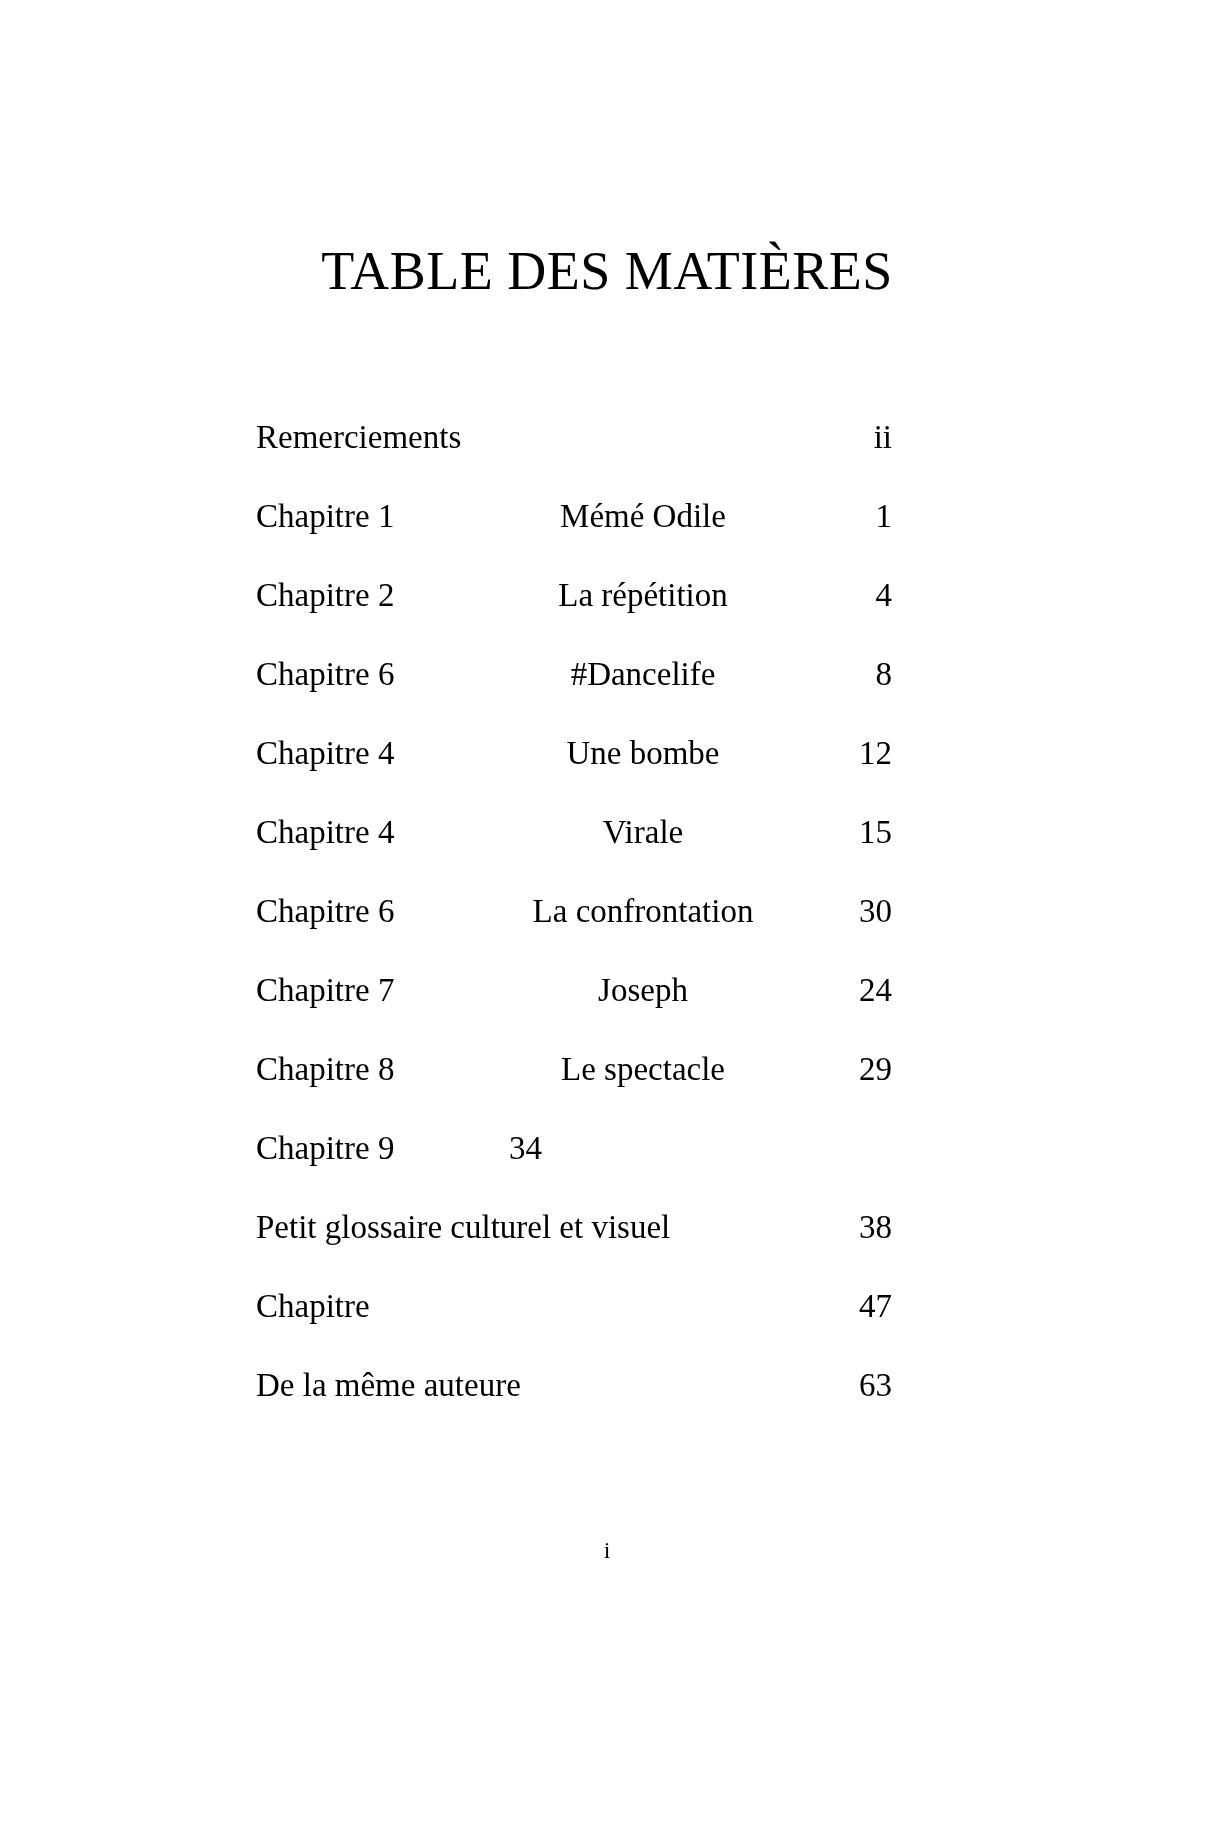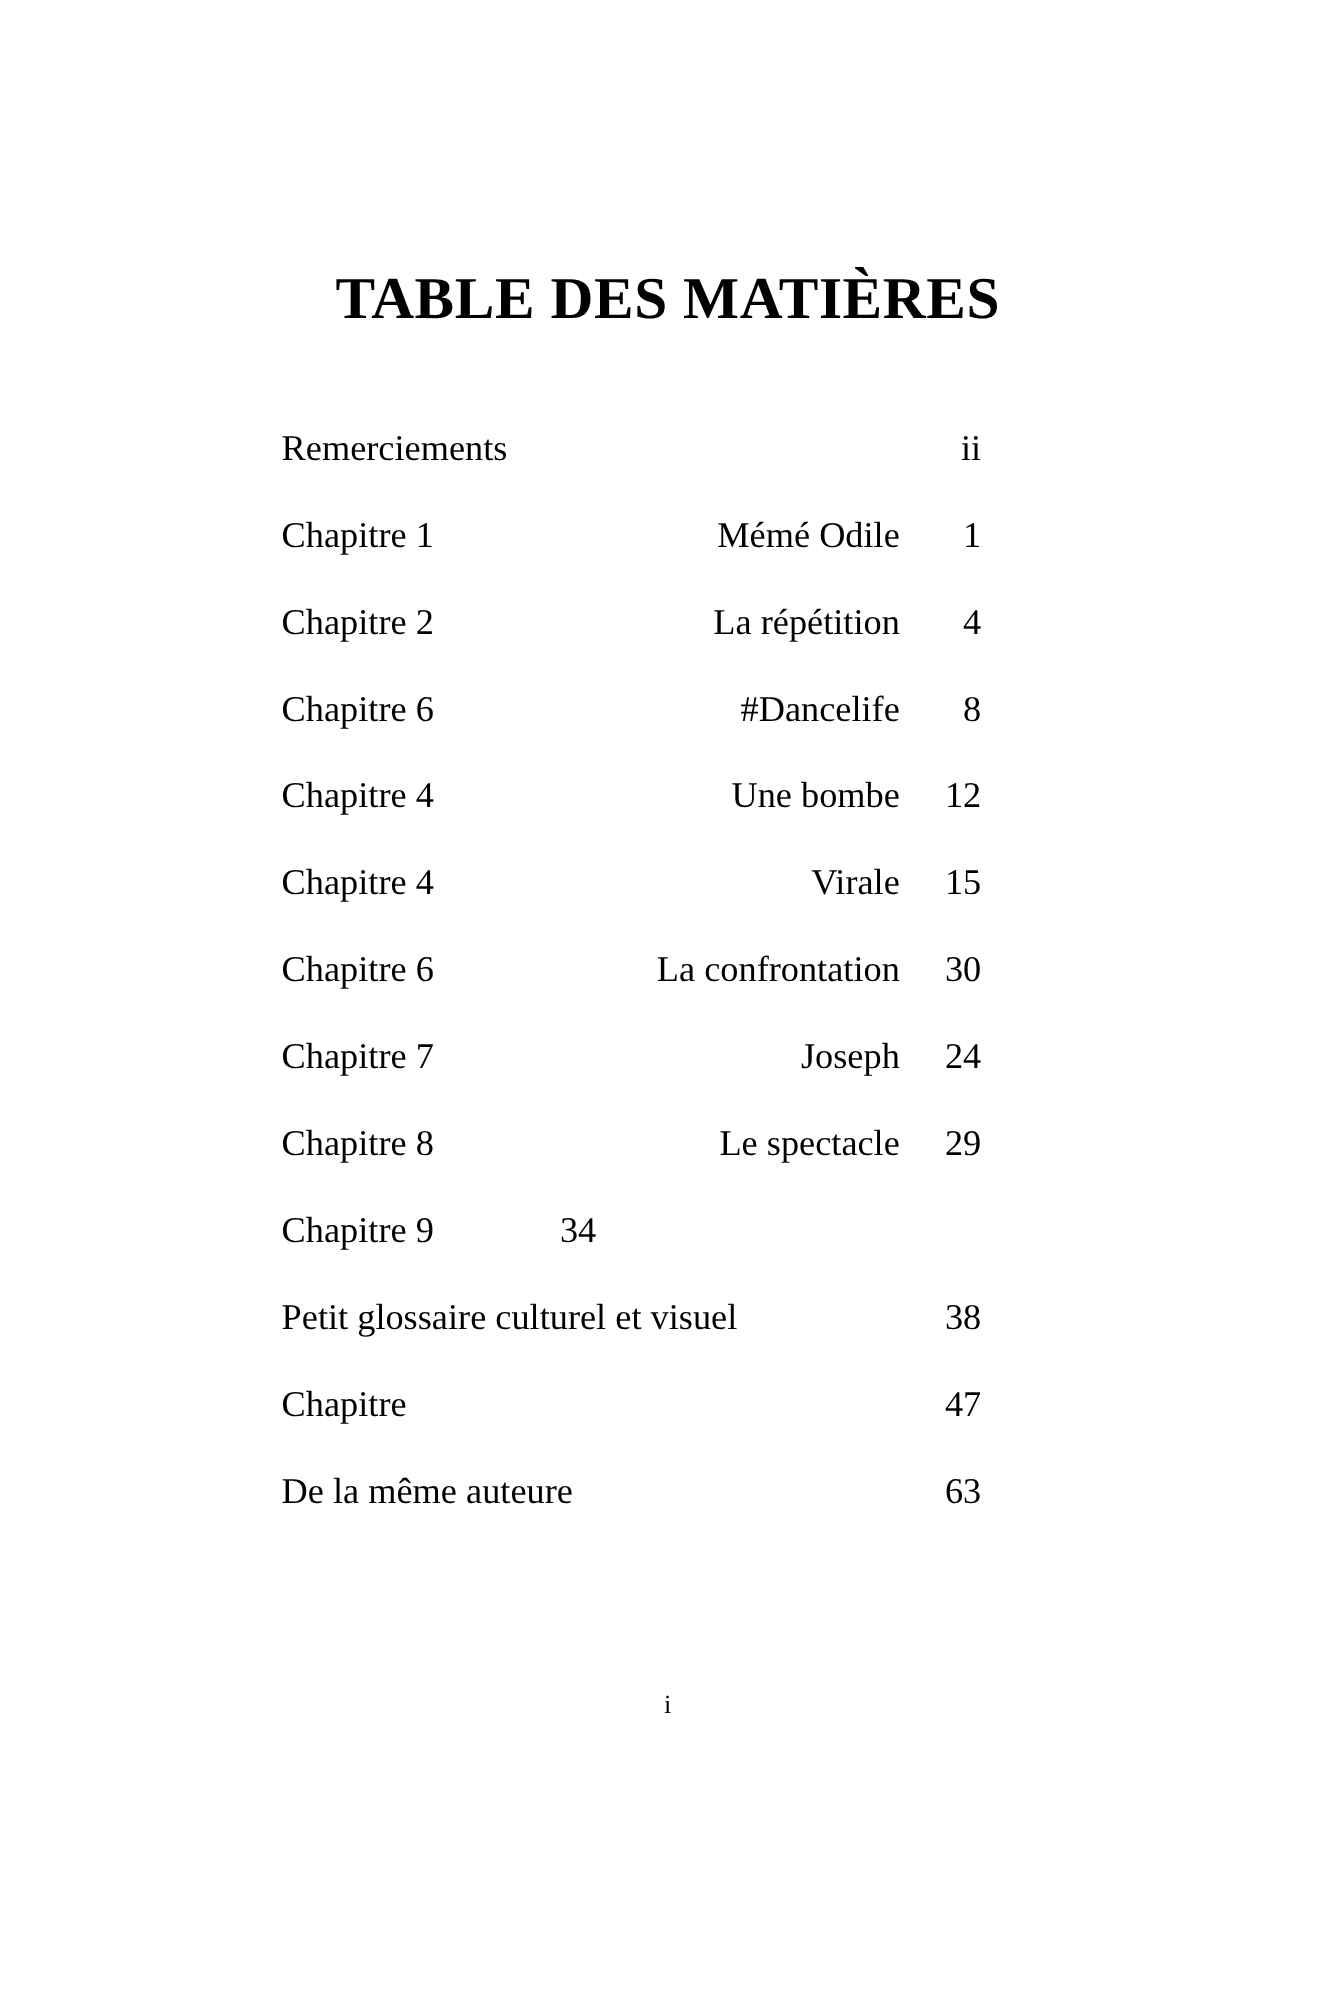--- a/index.html
+++ b/index.html
@@ -19,21 +19,21 @@
   }
 
   
   .toc-title {
     position: absolute;
     left: 0;
     right: 0;
     top: 208px;
     text-align: center;
     font-family: "Liberation Serif", "DejaVu Serif", serif;
-    font-weight: bold;
+    font-weight: normal;
     font-size: 54px;
     letter-spacing: 0.5px;
     line-height: 1.0;
     white-space: nowrap;
   }
 
   
   .toc-list {
     position: absolute;
     left: 256px;
@@ -45,24 +45,25 @@
     align-items: baseline;
     height: 79px;
     font-size: 33px;
     line-height: 1.0;
     white-space: nowrap;
   }
   .toc-label {
     width: 212px;
     flex: 0 0 212px;
     text-align: left;
+    margin-top: 29px;
   }
   .toc-chapter-title {
     flex: 1 1 auto;
-    text-align: right;
+    text-align: center;
   }
   
   .toc-row.wide .toc-label {
     width: auto;
     flex: 1 1 auto;
   }
   .toc-page {
     width: 74px;
     flex: 0 0 74px;
     text-align: right;

